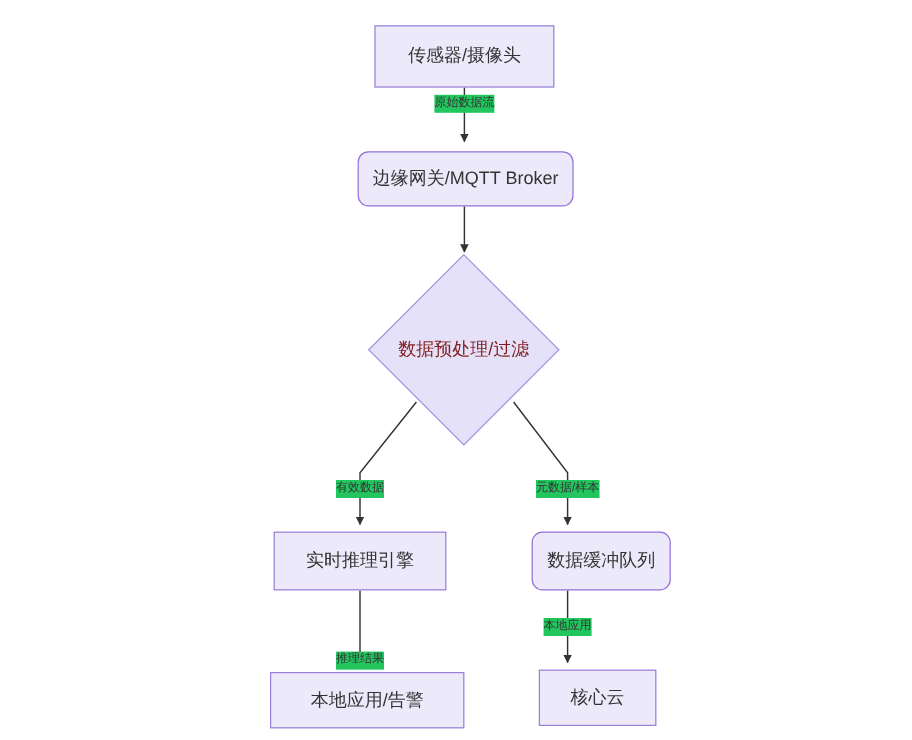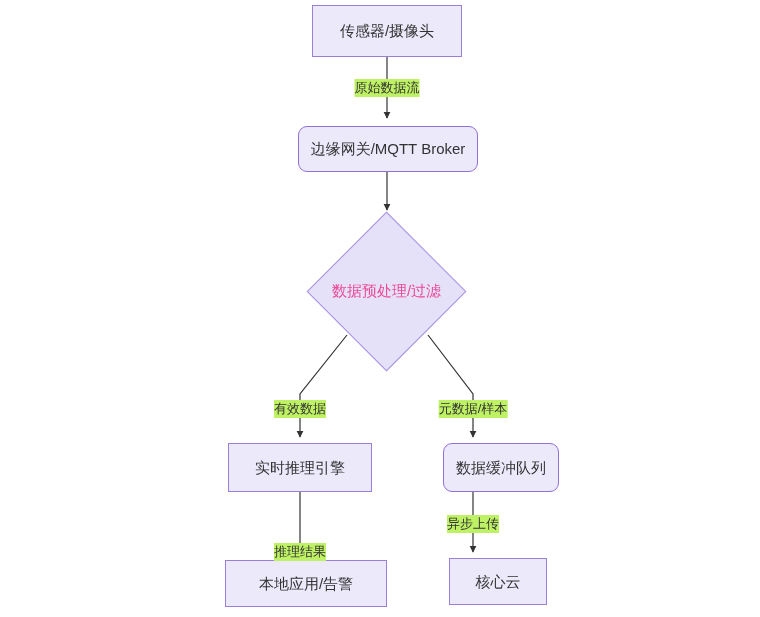--- a/index.html
+++ b/index.html
@@ -64,28 +64,28 @@
     height: 100%;
     background: #e5e1f8;
     border: 1px solid #a98fe0;
     transform: rotate(45deg);
     box-sizing: border-box;
   }
   .diamond-text {
     position: relative;
     z-index: 2;
     font-size: 15px;
-    color: #ec4899;
+    color: #7f1d1d;
     white-space: nowrap;
   }
   .edge-label {
     position: absolute;
-    background: #bef264;
+    background: #22c55e;
     color: #333333;
-    font-size: 13px;
+    font-size: 10px;
     line-height: 1.25;
     padding: 1px 0;
     white-space: nowrap;
     transform: translateX(-50%);
   }
 </style>
 </head>
 <body>
 
 <div id="canvas">
@@ -103,21 +103,21 @@
 
     <path d="M 347 335 L 300 394 L 300 437" stroke="#333333" stroke-width="1.2" fill="none" marker-end="url(#arrow)"></path>
 
     <path d="M 428 335 L 473 394 L 473 437" stroke="#333333" stroke-width="1.2" fill="none" marker-end="url(#arrow)"></path>
 
     <path d="M 300 492 L 300 554" stroke="#333333" stroke-width="1.2" fill="none" marker-end="url(#arrow)"></path>
 
     <path d="M 473 492 L 473 552" stroke="#333333" stroke-width="1.2" fill="none" marker-end="url(#arrow)"></path>
   </svg>
 
-  <div class="node" style="left:312px; top:5px; width:150px; height:52px;">
+  <div class="node" style="left:312px; top:21px; width:150px; height:52px;">
     <span class="node-label">传感器/摄像头</span>
   </div>
 
   <div class="node rounded" style="left:298px; top:126px; width:180px; height:46px;">
     <span class="node-label">边缘网关/MQTT Broker</span>
   </div>
 
   <div class="diamond-wrap" style="left:330px; top:235px; width:113px; height:113px;">
     <div class="diamond-shape"></div>
     <span class="diamond-text">数据预处理/过滤</span>
@@ -140,15 +140,15 @@
   </div>
 
   <div class="edge-label" style="left:387px; top:79px;">原始数据流</div>
 
   <div class="edge-label" style="left:300px; top:400px;">有效数据</div>
 
   <div class="edge-label" style="left:473px; top:400px;">元数据/样本</div>
 
   <div class="edge-label" style="left:300px; top:515px;margin-top:28px;">推理结果</div>
 
-  <div class="edge-label" style="left:473px; top:515px;">异步上传</div>
+  <div class="edge-label" style="left:473px; top:515px;">本地应用</div>
 
 </div>
 
 </body></html>

